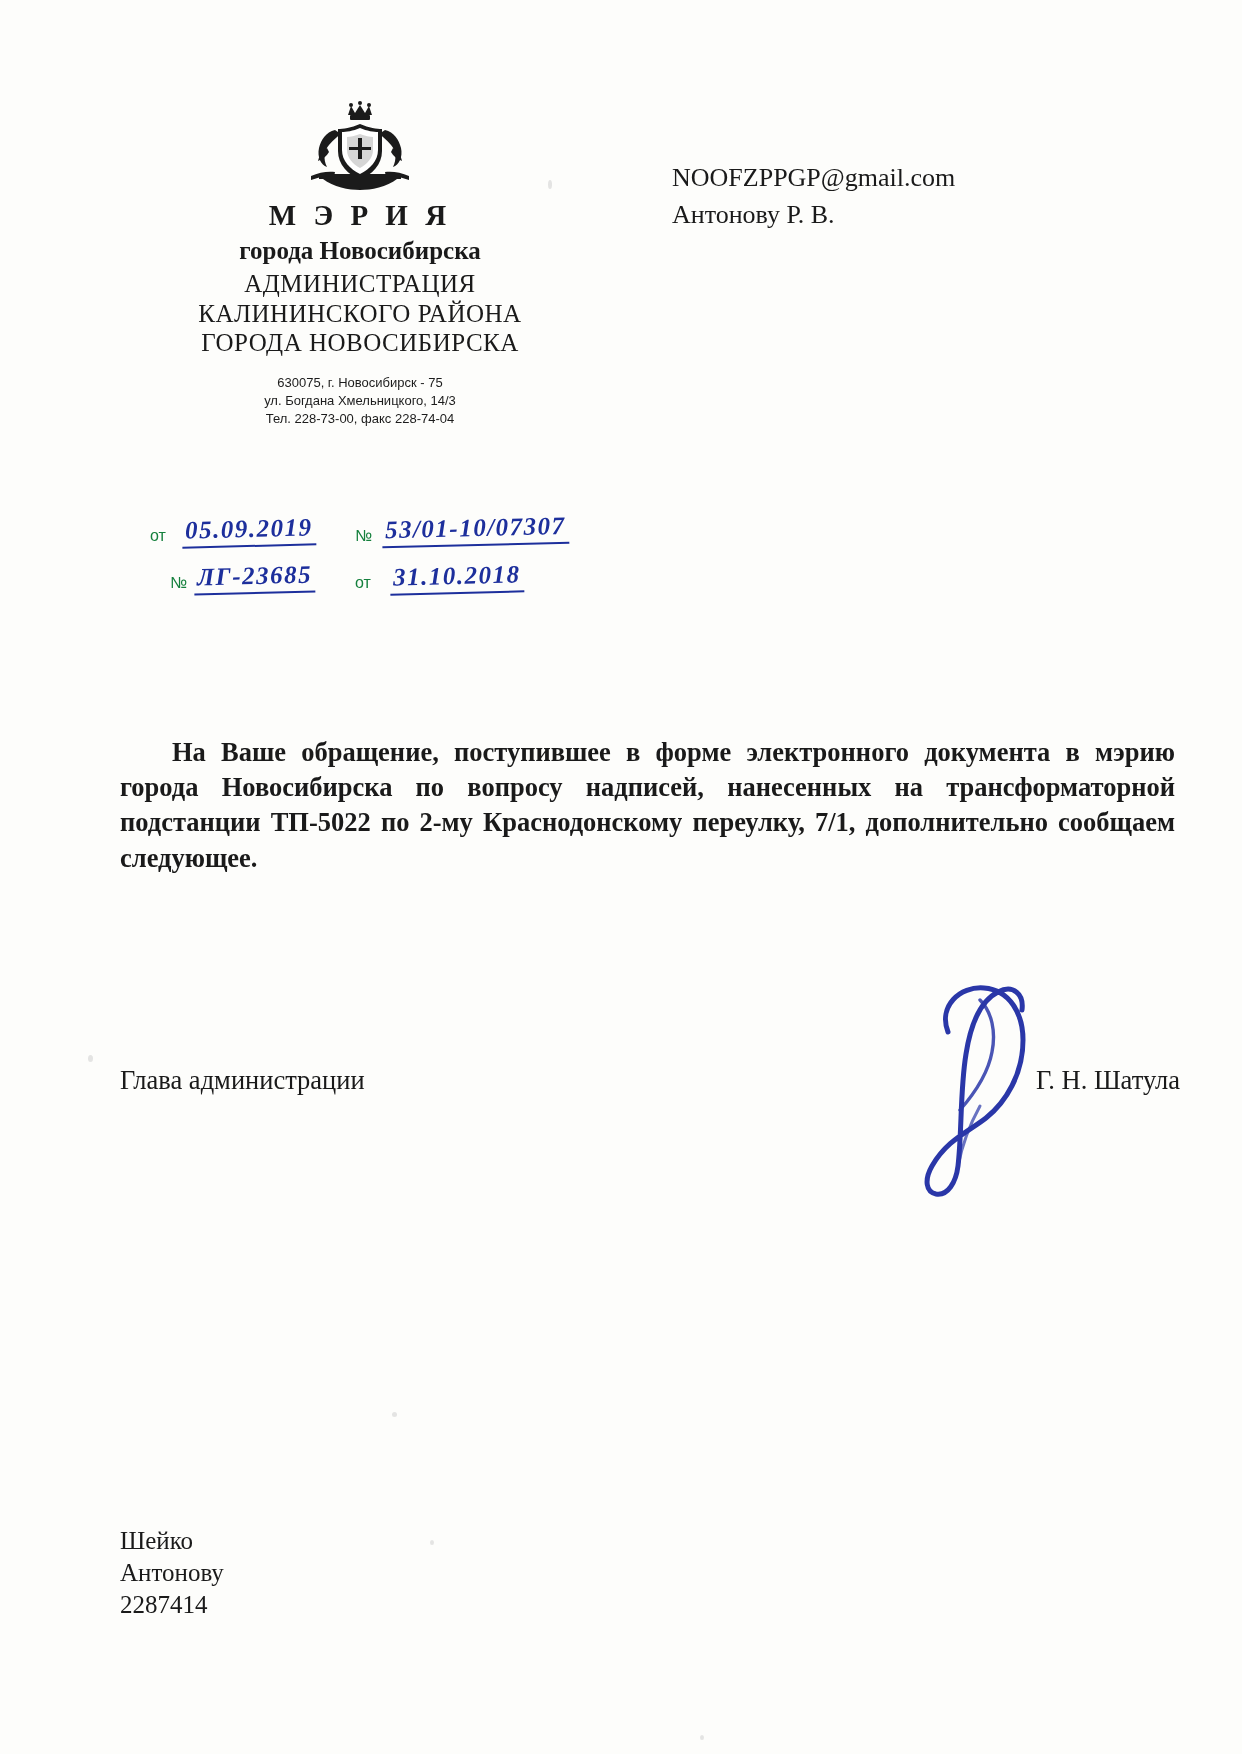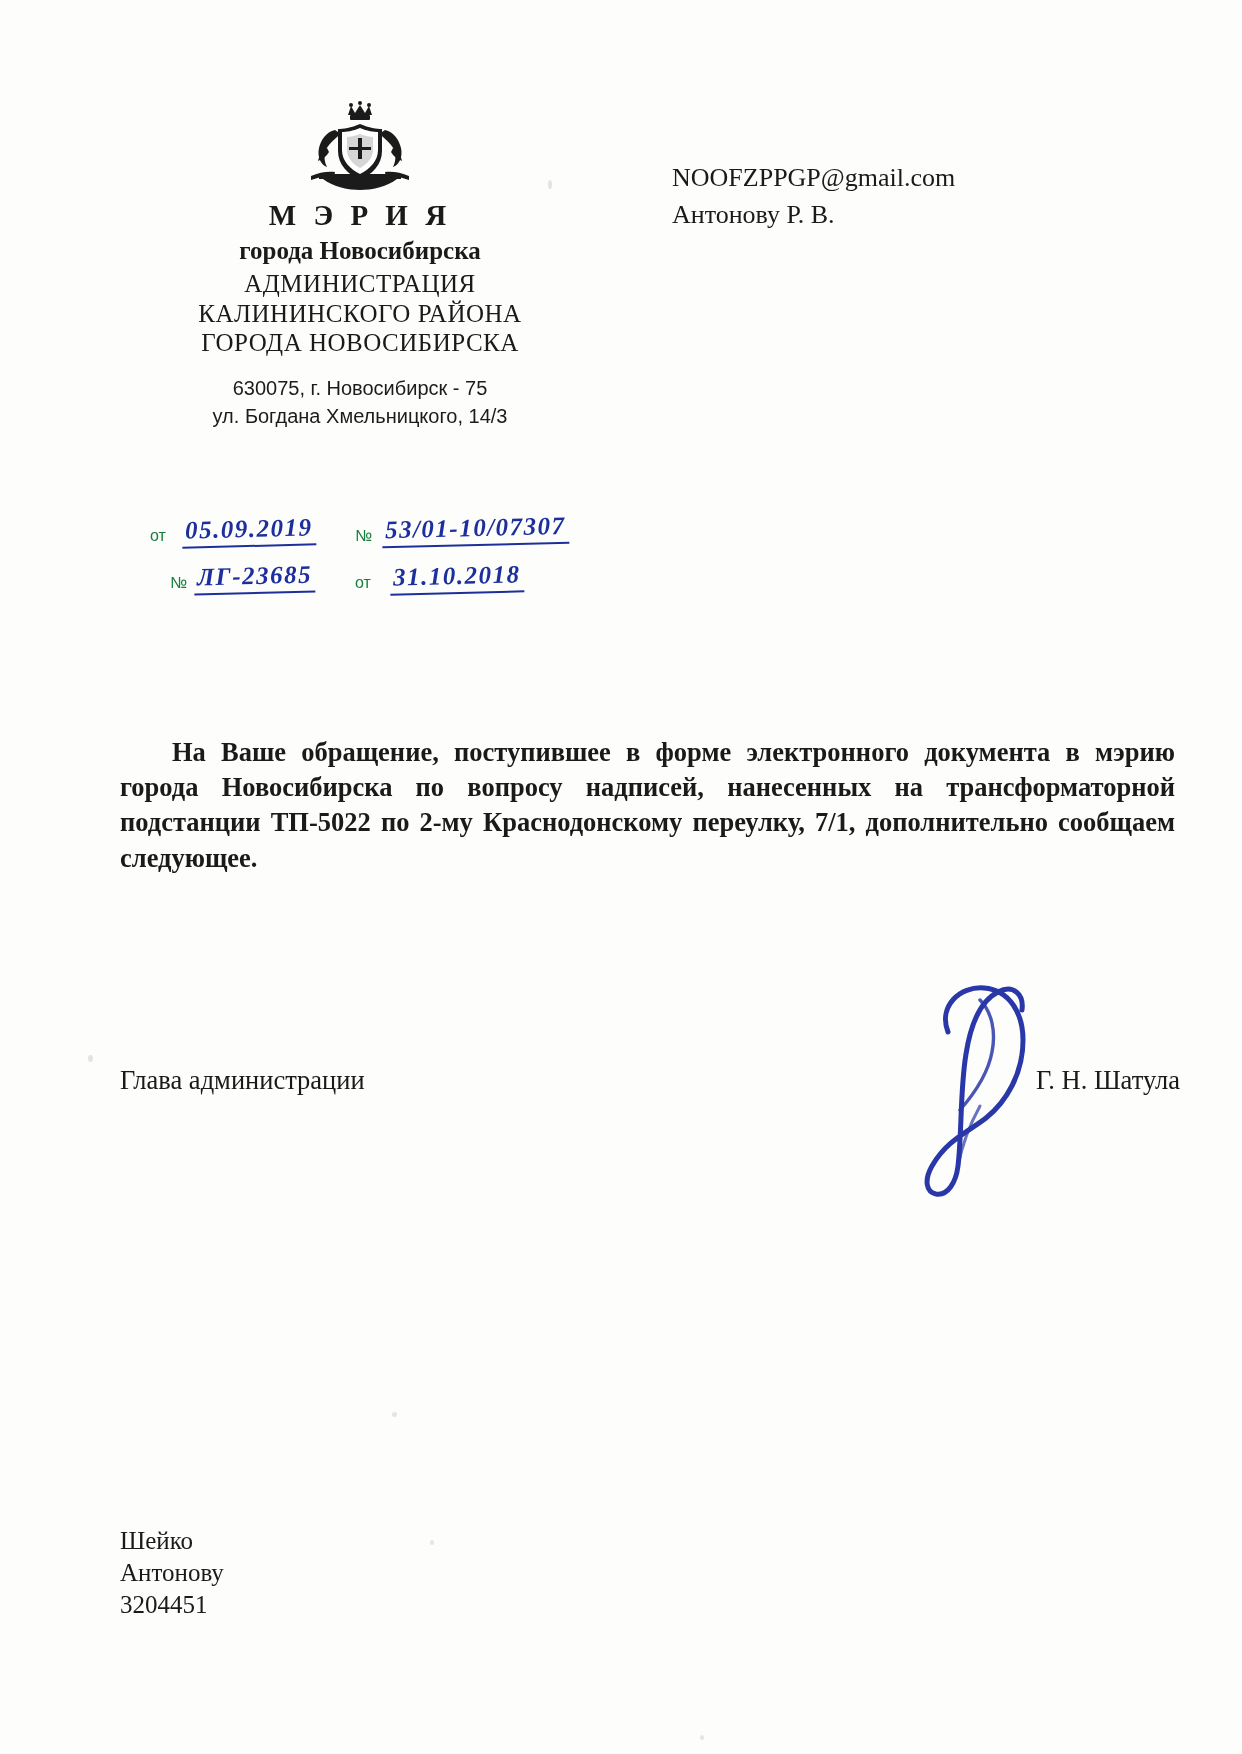--- a/index.html
+++ b/index.html
@@ -51,21 +51,21 @@
     font-family: "Liberation Serif", serif;
     font-size: 25px;
     line-height: 1.18;
     letter-spacing: 0.5px;
   }
   .org-block {
     margin-top: 4px;
   }
   .contacts {
     font-family: "Liberation Sans", sans-serif;
-    font-size: 20px;
+    font-size: 13px;
     line-height: 1.42;
     margin-top: 16px;
     color: #1c1c1c;
   }
   
   .refs {
     position: absolute;
     left: 150px;
     top: 515px;
     width: 520px;
@@ -220,20 +220,21 @@
     <div class="org-main">М Э Р И Я</div>
     <div class="org-city">города Новосибирска</div>
     <div class="org-block">
       <div class="org-line">АДМИНИСТРАЦИЯ</div>
       <div class="org-line">КАЛИНИНСКОГО РАЙОНА</div>
       <div class="org-line">ГОРОДА НОВОСИБИРСКА</div>
     </div>
     <div class="contacts">
       <div>630075, г. Новосибирск - 75</div>
       <div>ул. Богдана Хмельницкого, 14/3</div>
+      <div>Тел. 228-73-00, факс 228-74-04</div>
     </div>
   </div>
 
   <div class="refs">
     <div class="ref-row">
       <span class="lbl" style="left:0px; top:12px;">от</span>
       <span class="hand" style="left:32px; top:0px;">05.09.2019</span>
       <span class="lbl" style="left:205px; top:12px;">№</span>
       <span class="hand" style="left:232px; top:-1px;">53/01-10/07307</span>
     </div>
@@ -263,16 +264,16 @@
         <path d="M128 62 C118 36 140 16 164 18 C190 20 203 44 203 70 C203 104 186 132 166 148 C148 162 127 170 112 196 C104 210 106 222 116 224 C128 226 136 212 138 196 C142 162 140 120 146 84 C151 52 162 30 178 22 C193 14 204 24 202 40" stroke-width="5"></path>
         <path d="M160 30 C172 42 176 62 172 82 C168 104 154 124 140 140" stroke-width="3.4" opacity=".85"></path>
         <path d="M138 196 C142 176 150 154 160 136" stroke-width="3" opacity=".7"></path>
       </g>
     </svg>
   </div>
 
   <div class="footer">
     <div>Шейко</div>
     <div>Антонову</div>
-    <div>3204451</div>
+    <div>2287414</div>
   </div>
 
 </div>
 
 </body></html>

